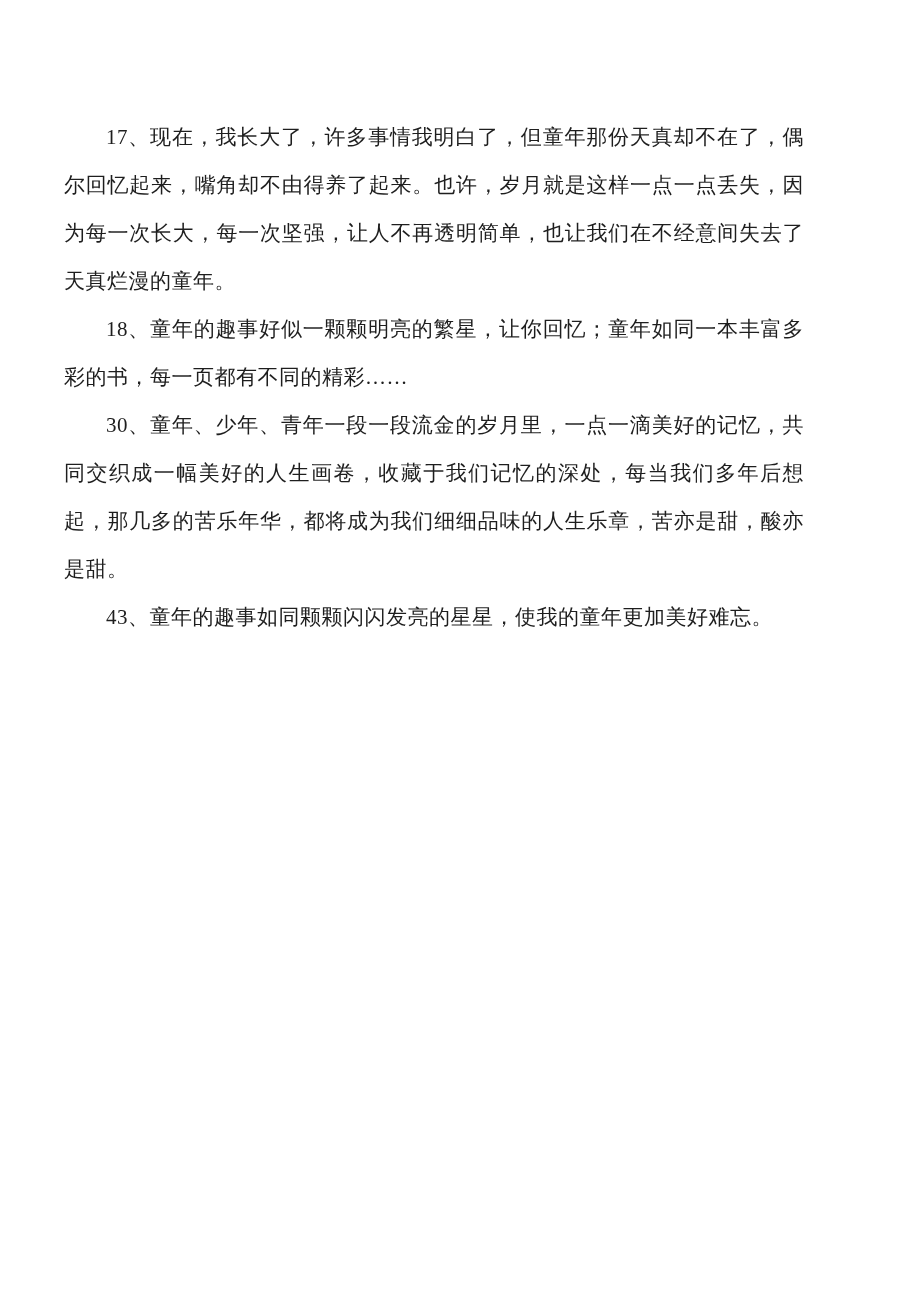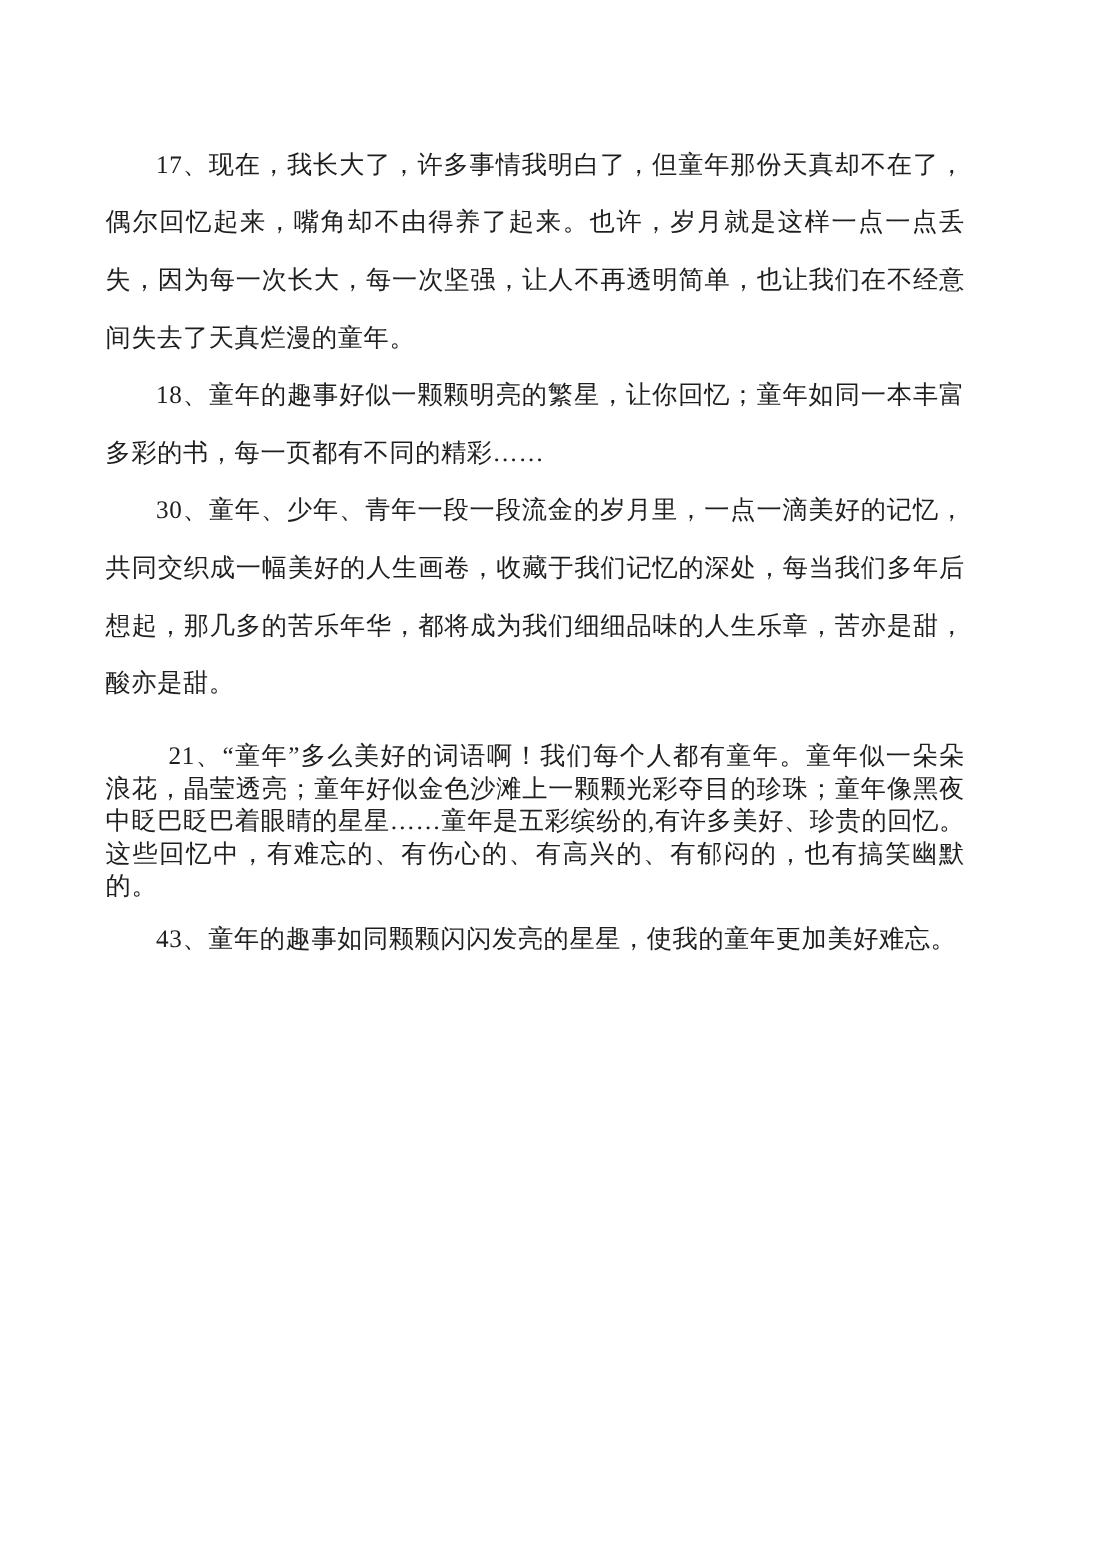--- a/index.html
+++ b/index.html
@@ -10,21 +10,21 @@
   body {
     width: 920px;
     height: 1301px;
     overflow: hidden;
     font-family: "Liberation Serif", "DejaVu Serif", serif;
   }
   .page {
     box-sizing: border-box;
     width: 920px;
     height: 1082px;
-    padding: 113px 116px 0 88px;
+    padding: 113px 116px 0 64px;
     background: #ffffff;
     color: #1e1e1e;
   }
   p.para {
     margin: 0;
     font-size: 21px;
     line-height: 48px;
     text-align: justify;
     text-indent: 2em;
     letter-spacing: 0.5px;
@@ -37,15 +37,14 @@
     text-indent: 2.5em;
   }
 </style>
 </head>
 <body>
 
 <div class="page">
   <p class="para">17、现在，我长大了，许多事情我明白了，但童年那份天真却不在了，偶尔回忆起来，嘴角却不由得养了起来。也许，岁月就是这样一点一点丢失，因为每一次长大，每一次坚强，让人不再透明简单，也让我们在不经意间失去了天真烂漫的童年。</p>
   <p class="para">18、童年的趣事好似一颗颗明亮的繁星，让你回忆；童年如同一本丰富多彩的书，每一页都有不同的精彩……</p>
   <p class="para">30、童年、少年、青年一段一段流金的岁月里，一点一滴美好的记忆，共同交织成一幅美好的人生画卷，收藏于我们记忆的深处，每当我们多年后想起，那几多的苦乐年华，都将成为我们细细品味的人生乐章，苦亦是甜，酸亦是甜。</p>
-  <p class="para para-tight">21、“童年”多么美好的词语啊！我们每个人都有童年。童年似一朵朵浪花，晶莹透亮；童年好似金色沙滩上一颗颗光彩夺目的珍珠；童年像黑夜中眨巴眨巴着眼睛的星星……童年是五彩缤纷的,有许多美好、珍贵的回忆。这些回忆中，有难忘的、有伤心的、有高兴的、有郁闷的，也有搞笑幽默的。</p>
   <p class="para">43、童年的趣事如同颗颗闪闪发亮的星星，使我的童年更加美好难忘。</p>
 </div>
 
 </body></html>

